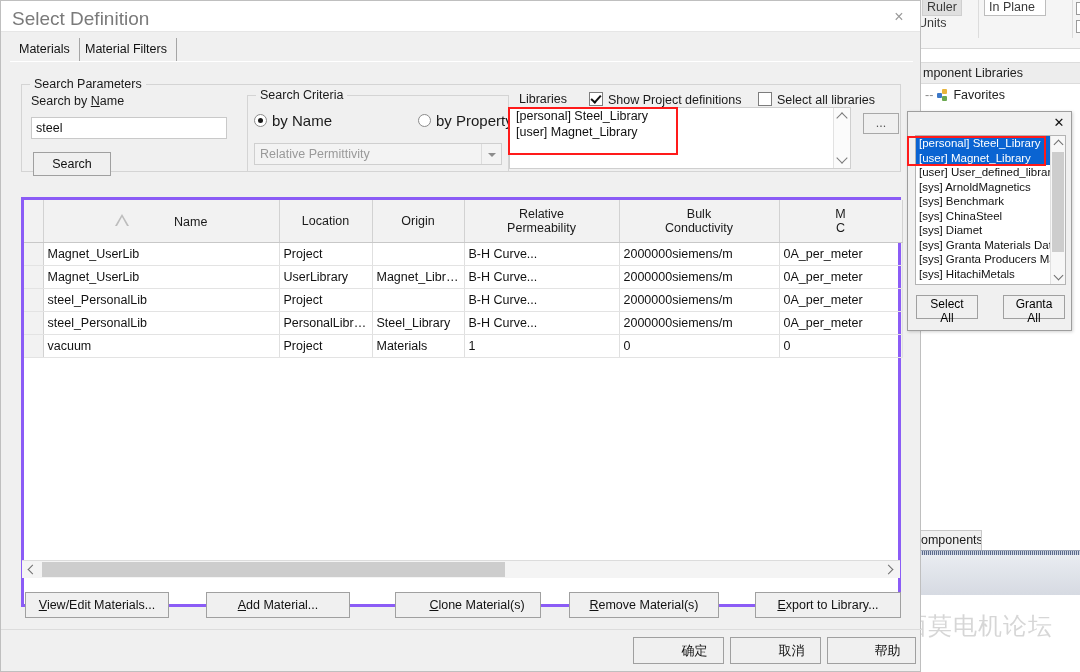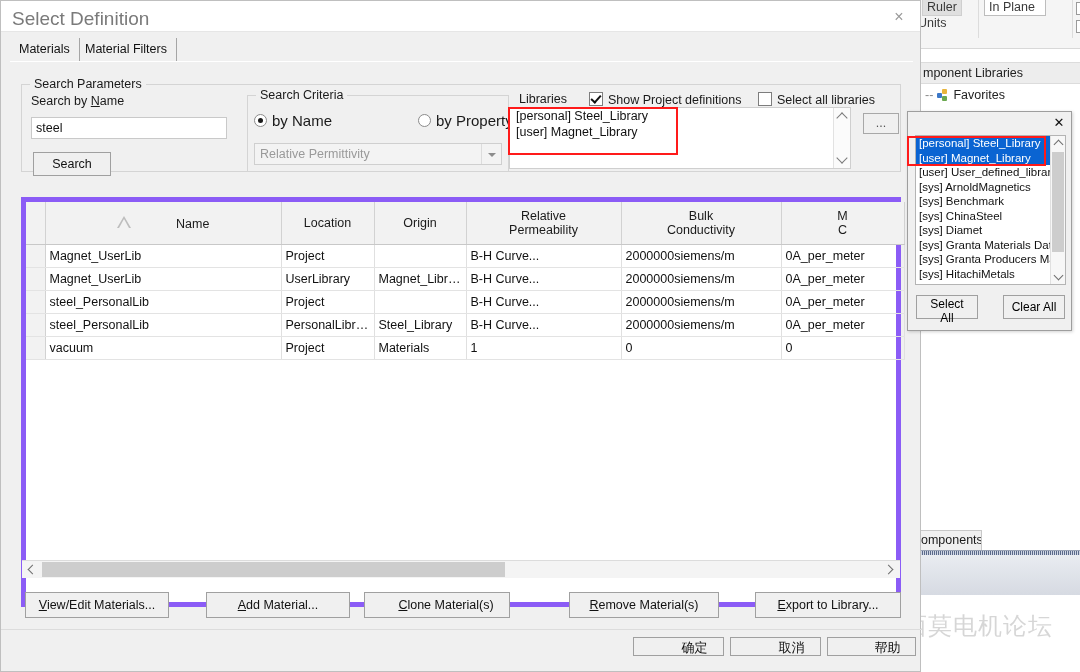--- a/index.html
+++ b/index.html
@@ -104,21 +104,21 @@
 
   #btn-ellipsis{position:absolute;left:862px;top:112px;width:36px;height:21px;background:#f0f0f0;border:1px solid #a8a8a8;
      box-sizing:border-box;font-size:12.5px;line-height:18px;text-align:center;color:#555;cursor:pointer;}
 
   
   .redbox{position:absolute;border:2px solid #ff1a1a;box-sizing:border-box;pointer-events:none;}
   #redbox-lib{left:508px;top:107px;width:170px;height:48px;}
   #redbox-dd{left:907px;top:136px;width:139px;height:30px;}
 
   
-  #table-wrap{position:absolute;left:20px;top:196px;width:880px;height:410px;background:#ffffff;border:5px solid #8b5cf6;box-sizing:border-box;}
+  #table-wrap{position:absolute;left:20px;top:196px;width:880px;height:410px;background:#ffffff;border:3px solid #8b5cf6;box-sizing:border-box;}
   #mat-table{border-collapse:collapse;table-layout:fixed;width:100%;}
   #mat-table th{background:#f2f2f2;border-right:1px solid #d2d2d2;border-bottom:1px solid #c8c8c8;
      font-weight:normal;font-size:12.5px;color:#1a1a1a;height:42px;padding:0 4px;text-align:center;vertical-align:middle;}
   #mat-table th.col-sel{width:19px;padding:0;}
   #mat-table td{border-right:1px solid #e0e0e0;border-bottom:1px solid #e3e3e3;height:22px;padding:0 4px;
      font-size:12.5px;color:#111;white-space:nowrap;overflow:hidden;text-overflow:ellipsis;}
   #mat-table td.col-sel{background:#f2f2f2;border-right:1px solid #d2d2d2;padding:0;}
   .sort-tri{display:inline-block;width:0;height:0;border-left:7px solid transparent;border-right:7px solid transparent;
      border-bottom:12px solid transparent;position:relative;}
   .sort-tri:before{content:"";position:absolute;left:-7px;top:0;width:0;height:0;
@@ -132,26 +132,26 @@
   #hscroll .hs-arrow.r{right:2px;}
   #hscroll .hs-arrow:after{content:"";position:absolute;left:5px;top:5px;width:6px;height:6px;border-left:1.5px solid #6e6e6e;border-top:1.5px solid #6e6e6e;transform:rotate(-45deg);}
   #hscroll .hs-arrow.r:after{left:3px;transform:rotate(135deg);}
   #hscroll .hs-thumb{position:absolute;left:20px;top:1px;width:463px;height:15px;background:#cdcdcd;}
 
   
   .actbtn{position:absolute;top:591px;height:26px;background:#f0f0f0;border:1px solid #a0a0a0;box-sizing:border-box;
      font-size:12.5px;font-family:inherit;color:#111;cursor:pointer;white-space:nowrap;}
   #btn-view-edit{left:24px;width:144px;}
   #btn-add-material{left:205px;width:144px;}
-  #btn-clone-material{left:363px;width:146px;padding-left:24px;}
+  #btn-clone-material{left:394px;width:146px;padding-left:24px;}
   #btn-remove-material{left:568px;width:150px;}
   #btn-export-library{left:754px;width:146px;}
 
   #dlg-footer-sep{position:absolute;left:0;top:628px;width:921px;height:1px;background:#dcdcdc;}
-  .footbtn{position:absolute;top:636px;height:19px;background:#f0f0f0;border:1px solid #a0a0a0;box-sizing:border-box;
+  .footbtn{position:absolute;top:636px;height:27px;background:#f0f0f0;border:1px solid #a0a0a0;box-sizing:border-box;
      font-size:13px;font-family:"DejaVu Sans",sans-serif;color:#111;cursor:pointer;padding-left:38px;}
   #btn-ok{left:632px;width:91px;}
   #btn-cancel{left:729px;width:91px;}
   #btn-help{left:826px;width:89px;}
 
   .uline{text-decoration:underline;}
 
   
   #lib-popup{position:absolute;left:907px;top:111px;width:165px;height:220px;background:#f0f0f0;
      border:1px solid #9e9e9e;box-sizing:border-box;box-shadow:1px 1px 3px rgba(0,0,0,.18);}
@@ -378,17 +378,17 @@
         <div class="pitem">[sys] HitachiMetals</div>
         <div class="pitem">[sys] JFE_Steel</div>
       </div>
     <div id="popup-scroll">
       <div class="psb-arrow up"></div>
       <div class="psb-thumb"></div>
       <div class="psb-arrow down"></div>
     </div>
   </div>
   <button id="btn-select-all">Select All</button>
-  <button id="btn-clear-all">Clear All</button>
+  <button id="btn-clear-all">Granta All</button>
 </div>
 
 <div class="redbox" id="redbox-lib"></div>
 <div class="redbox" id="redbox-dd"></div>
 
 </body></html>

